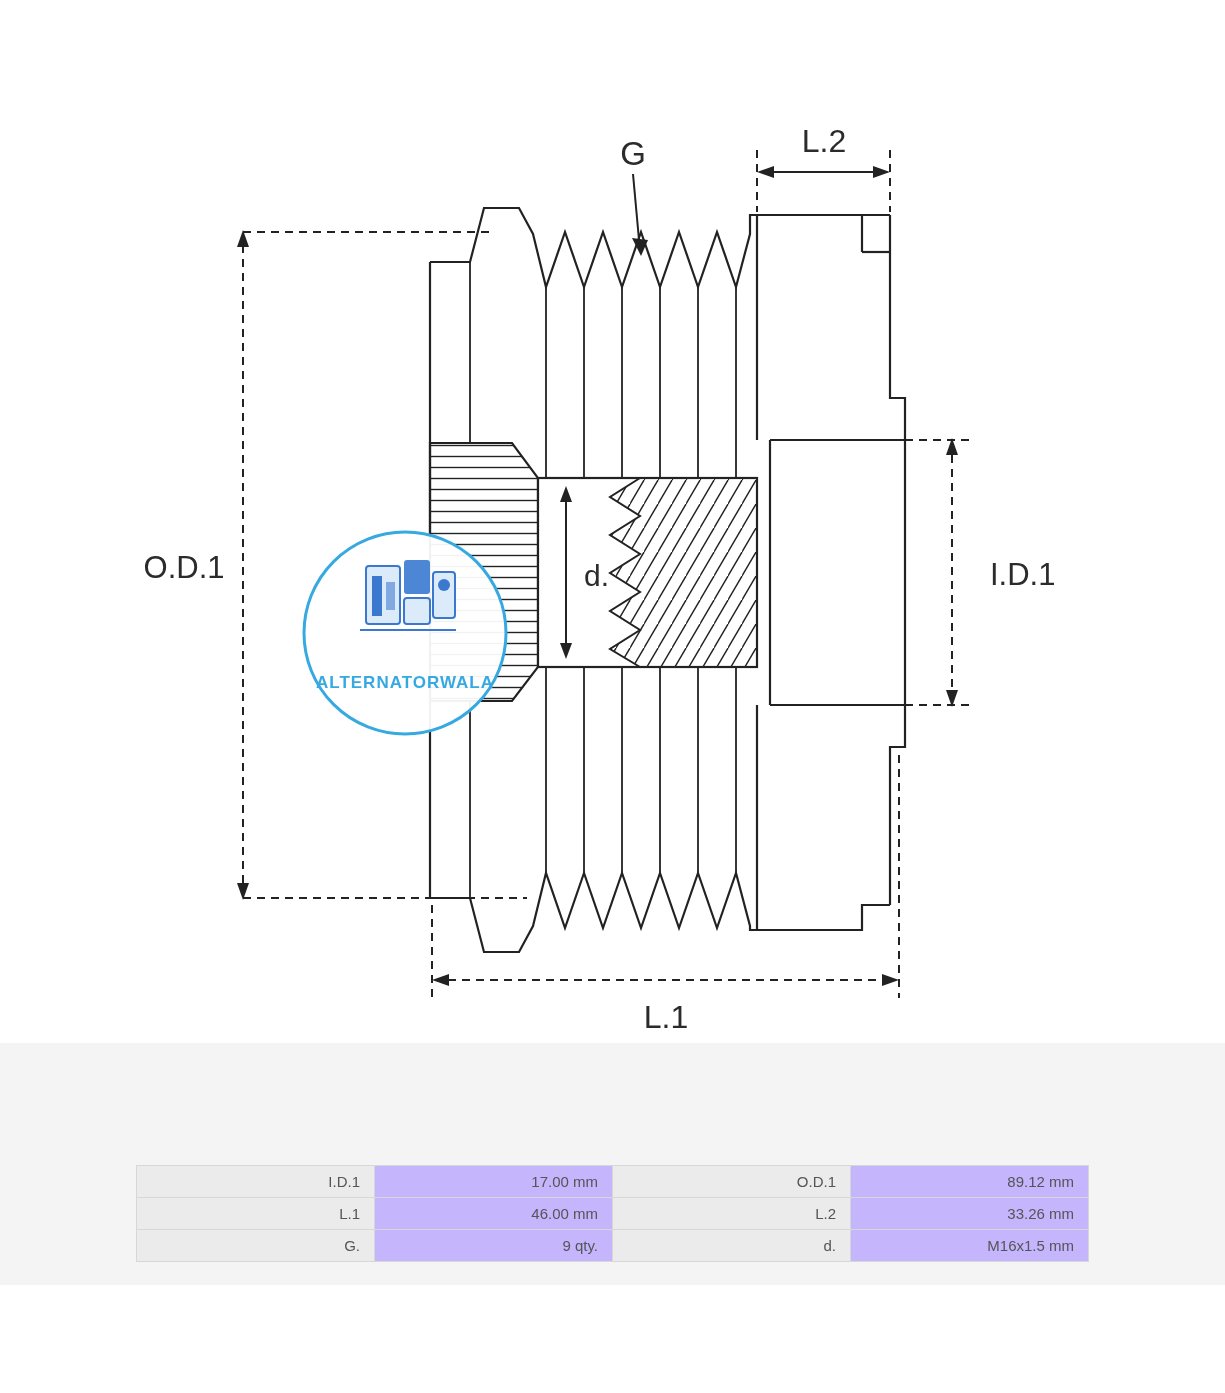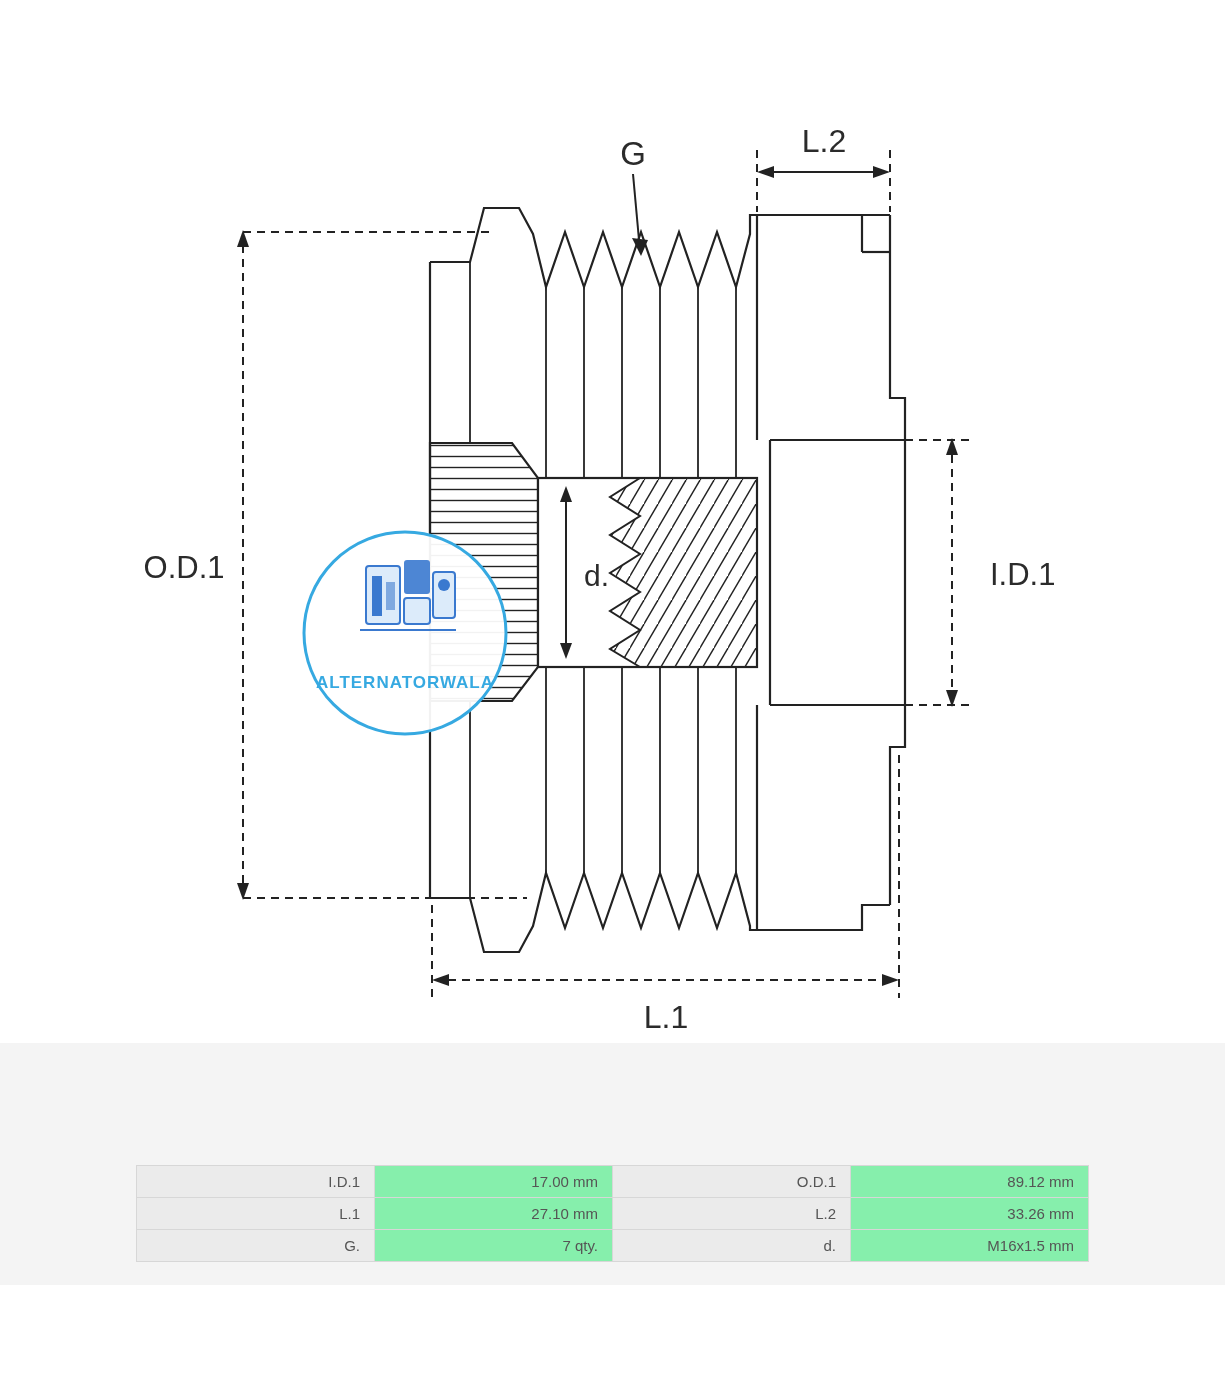--- a/index.html
+++ b/index.html
@@ -28,21 +28,21 @@
     border:1px solid #d7d7d7;
     font-size:15px;
     color:#555;
     text-align:right;
     padding:0 14px 0 0;
     width:25%;
     white-space:nowrap;
     overflow:hidden;
   }
   .spec-table td.lbl{background:#ebebeb;}
-  .spec-table td.val{background:#86efac;}
+  .spec-table td.val{background:#c4b5fd;}
   .dim-text{fill:#2b2b2b;font-family:"Liberation Sans",sans-serif;}
 </style>
 </head>
 <body>
 
 <div class="screen">
 
   <div class="drawing-area">
     <svg width="1225" height="1045" viewBox="0 0 1225 1045" xmlns="http://www.w3.org/2000/svg">
 
@@ -162,27 +162,27 @@
     <table class="spec-table">
       <tbody>
         <tr>
           <td class="lbl">I.D.1</td>
           <td class="val">17.00 mm</td>
           <td class="lbl">O.D.1</td>
           <td class="val">89.12 mm</td>
         </tr>
         <tr>
           <td class="lbl">L.1</td>
-          <td class="val">27.10 mm</td>
+          <td class="val">46.00 mm</td>
           <td class="lbl">L.2</td>
           <td class="val">33.26 mm</td>
         </tr>
         <tr>
           <td class="lbl">G.</td>
-          <td class="val">7 qty.</td>
+          <td class="val">9 qty.</td>
           <td class="lbl">d.</td>
           <td class="val">M16x1.5 mm</td>
         </tr>
       </tbody>
     </table>
   </div>
 
 </div>
 
 </body></html>

